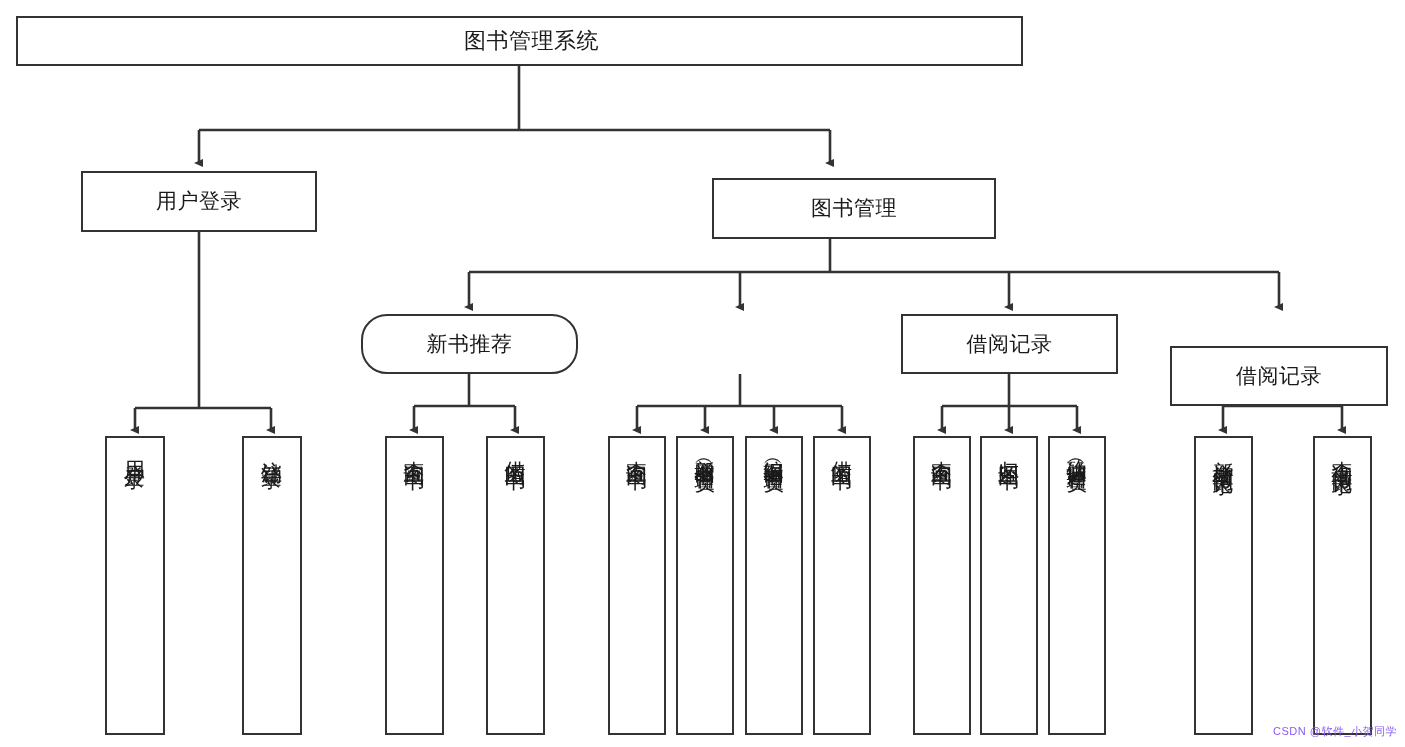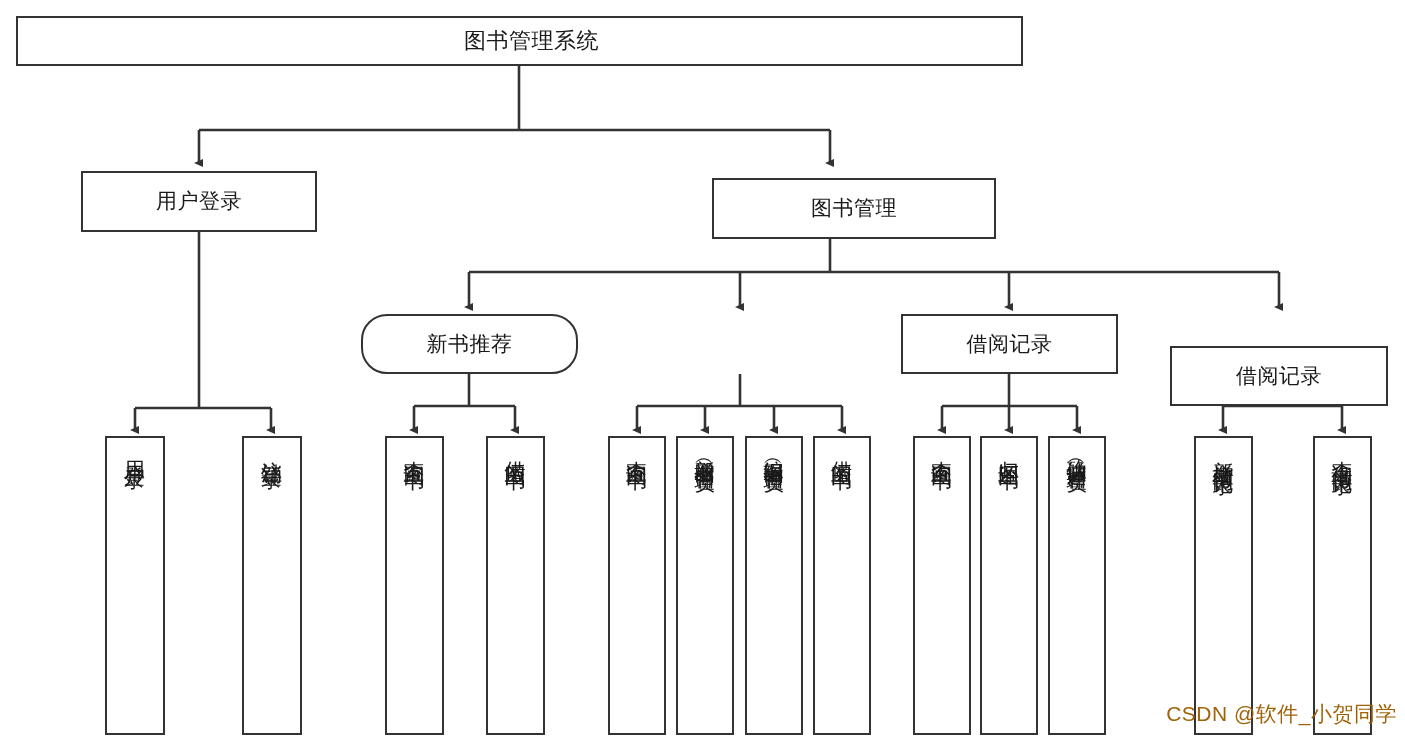--- a/index.html
+++ b/index.html
@@ -60,23 +60,23 @@
     line-height: 1.0;
     white-space: pre;
   }
   .node.vert.tall-text .lbl {
     font-size: 20px;
     letter-spacing: 2px;
   }
   .watermark {
     position: absolute;
     right: 8px;
-    bottom: 19px;
-    font-size: 21px;
-    color: #a16207;
+    bottom: 8px;
+    font-size: 11px;
+    color: #8b5cf6;
     letter-spacing: 0.5px;
     white-space: nowrap;
     user-select: none;
   }
 </style>
 </head>
 <body>
 
 <div id="canvas">
 

